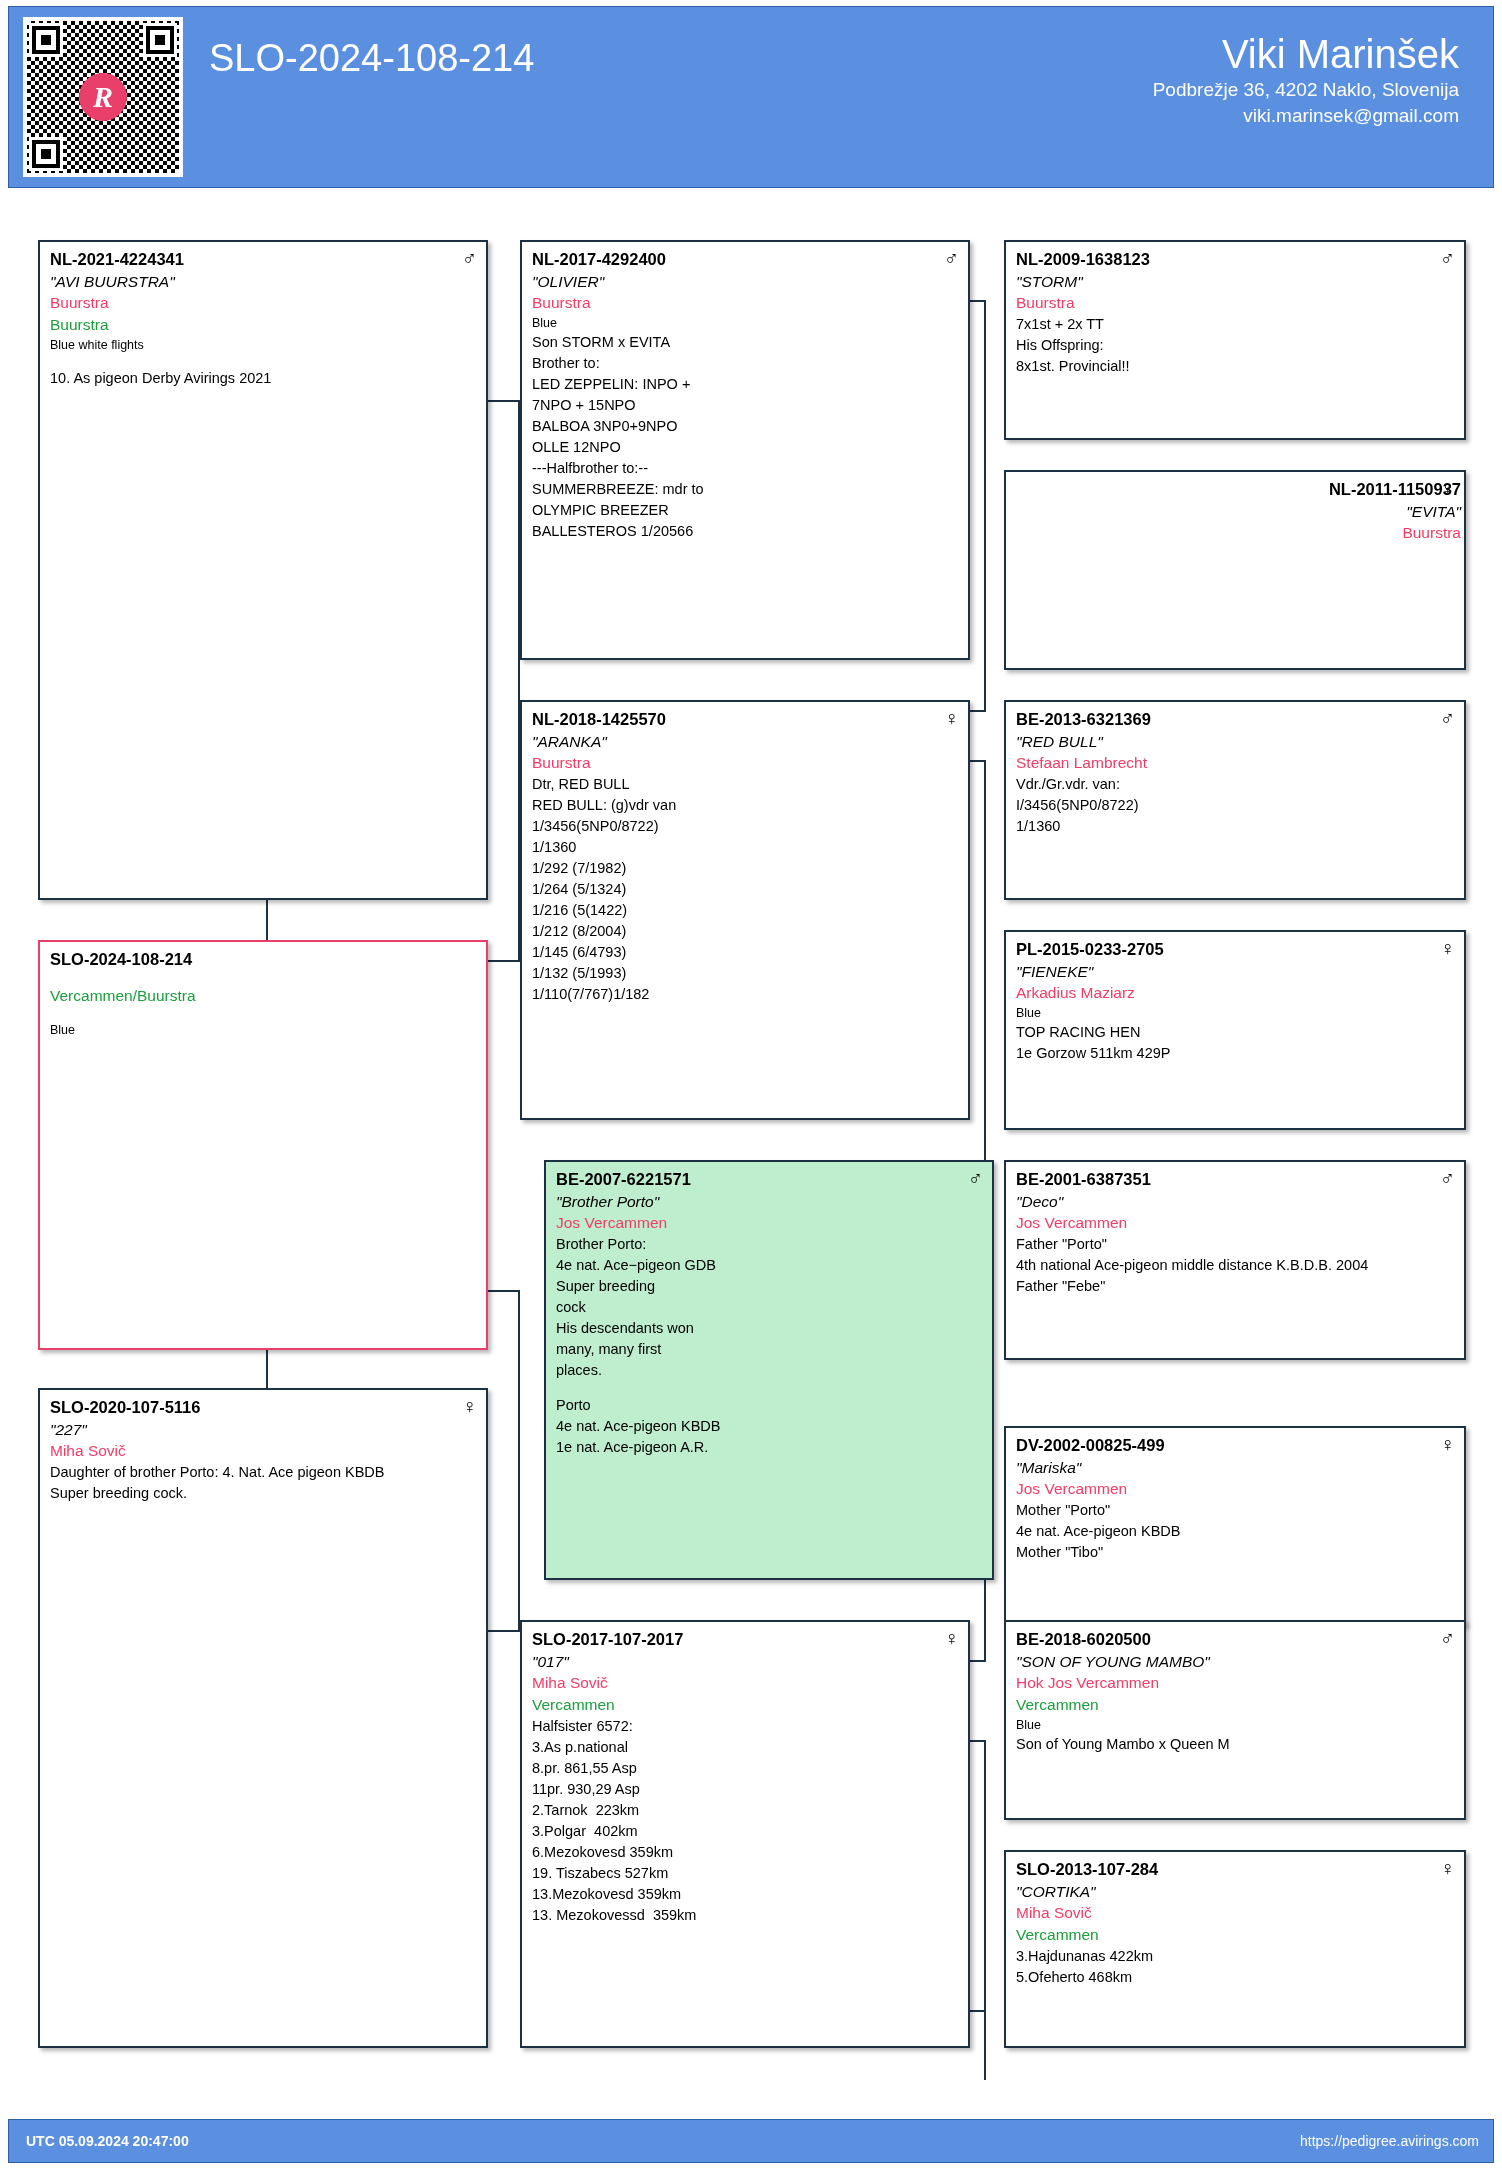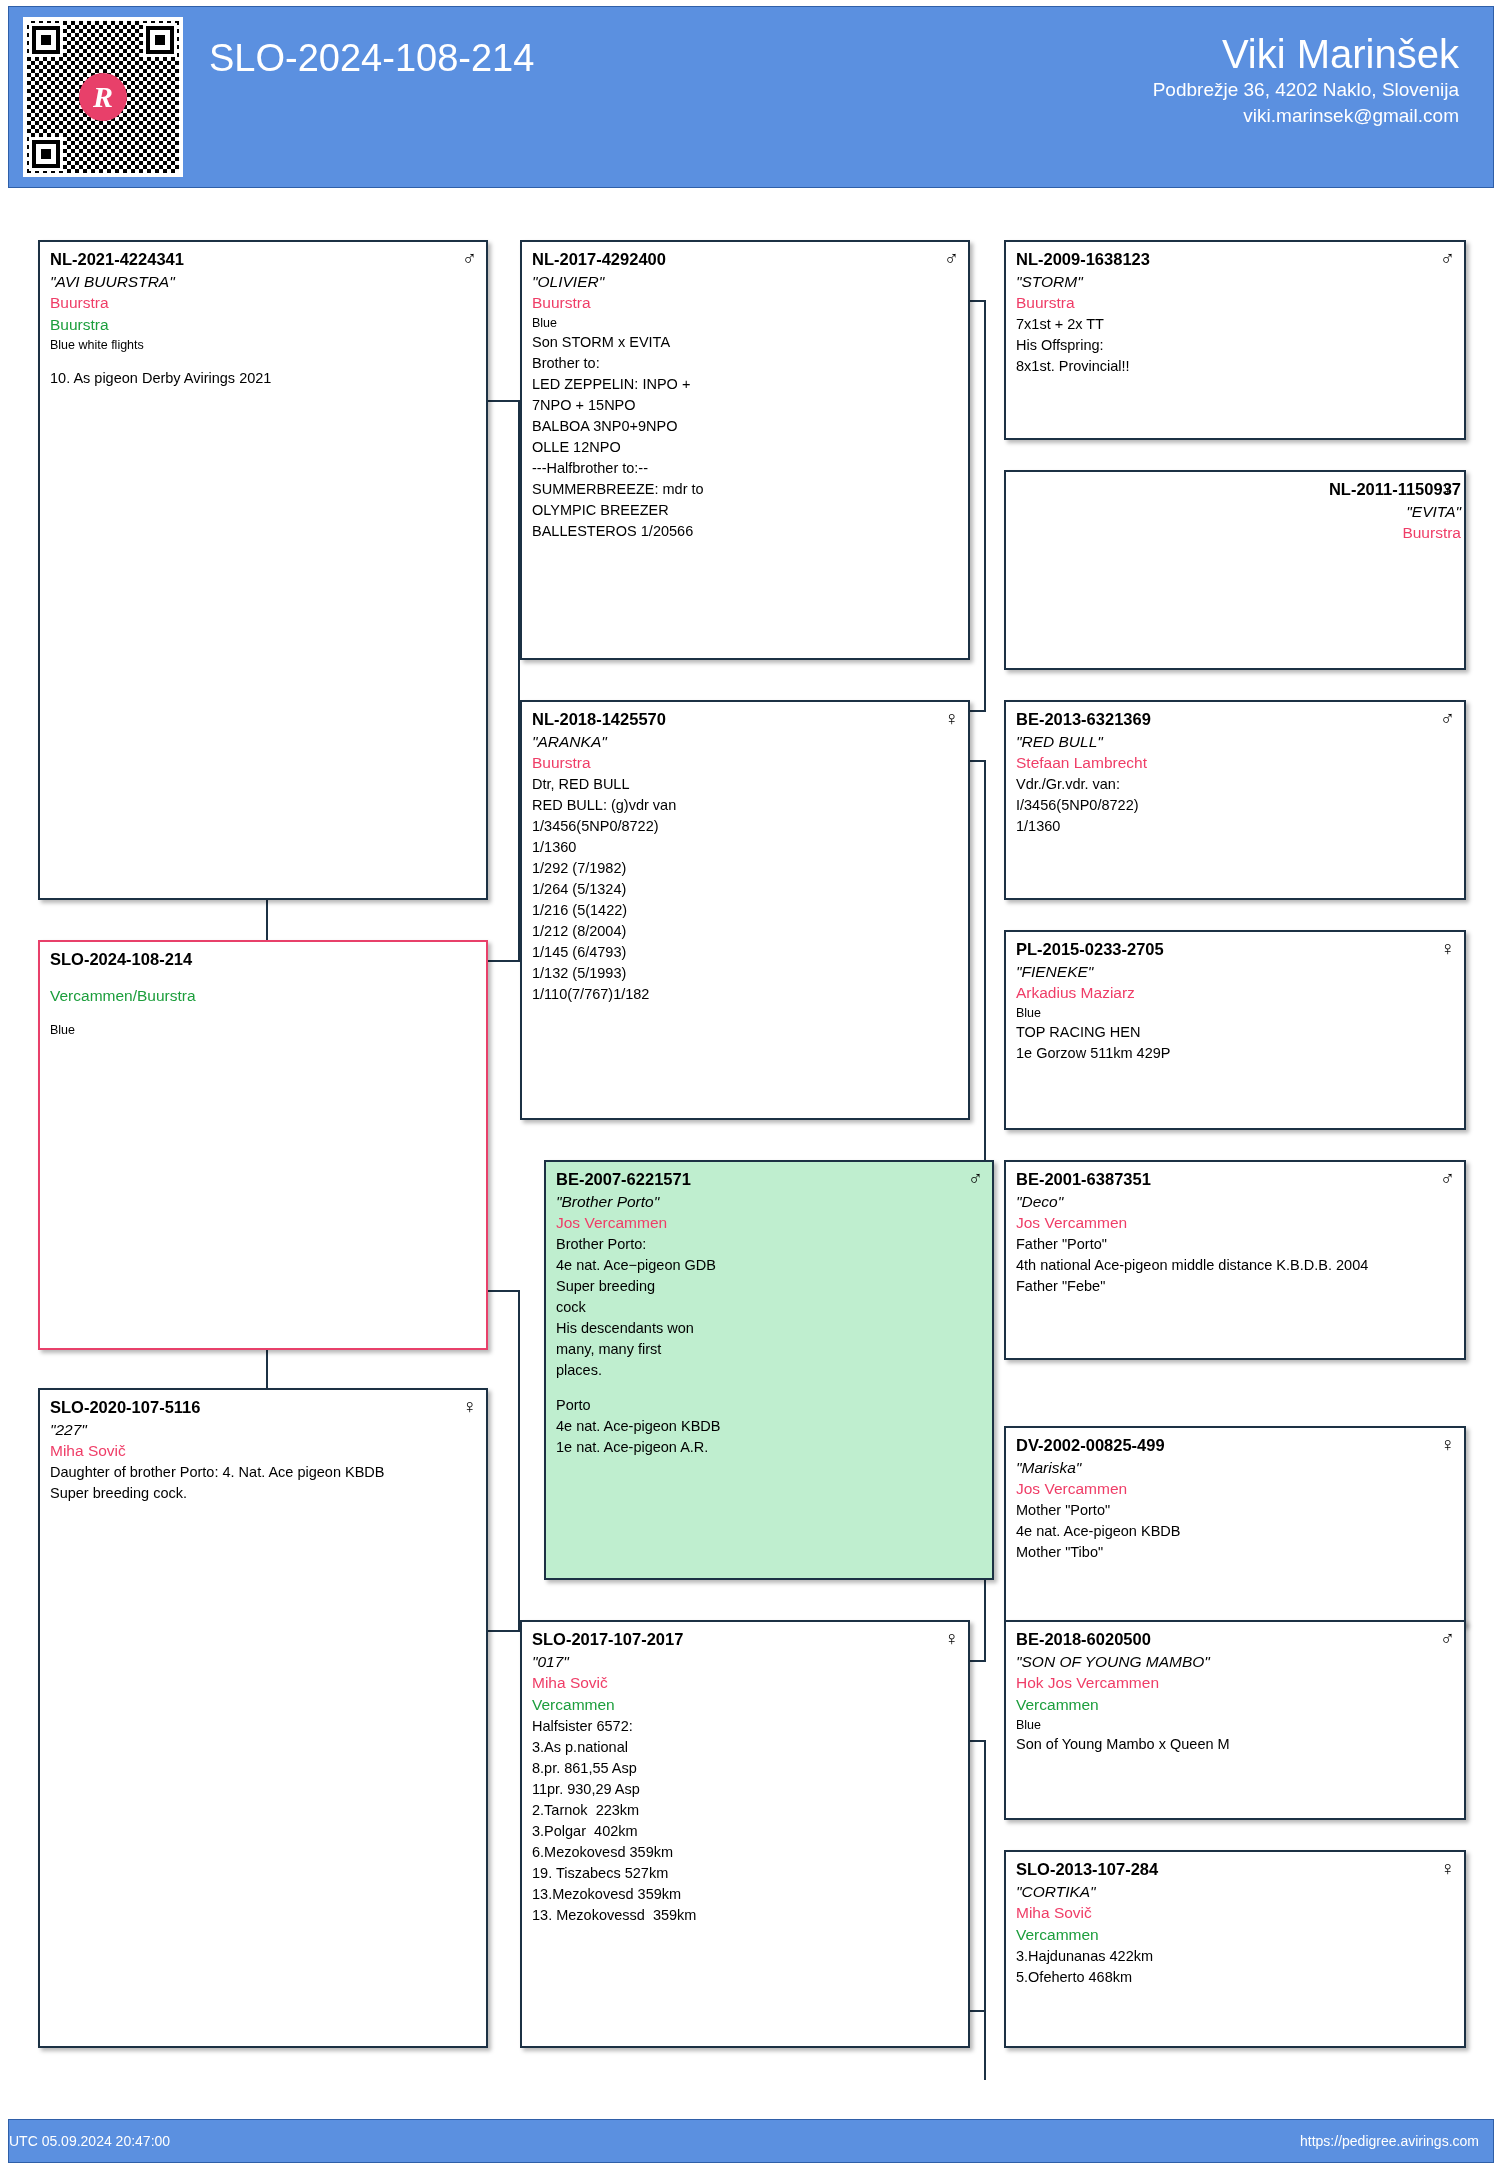--- a/index.html
+++ b/index.html
@@ -135,21 +135,21 @@
   
   .footer {
     position: absolute;
     left: 8px; bottom: 6px;
     width: 1486px; height: 44px;
     background: #5b90e0;
     border: 1px solid #2f5fa8;
     color: #ffffff;
     font-size: 14px;
   }
-  .footer .ts { position: absolute; left: 0; top: 13px; }
+  .footer .ts { position: absolute; left: 17px; top: 13px; font-weight: bold; }
   .footer .url { position: absolute; right: 14px; top: 13px; }
 </style>
 </head>
 <body>
 
 <div class="header">
   <div class="qr">
     <div class="qr-grid">
       <span class="qr-finder qr-f1">
           <i></i>

